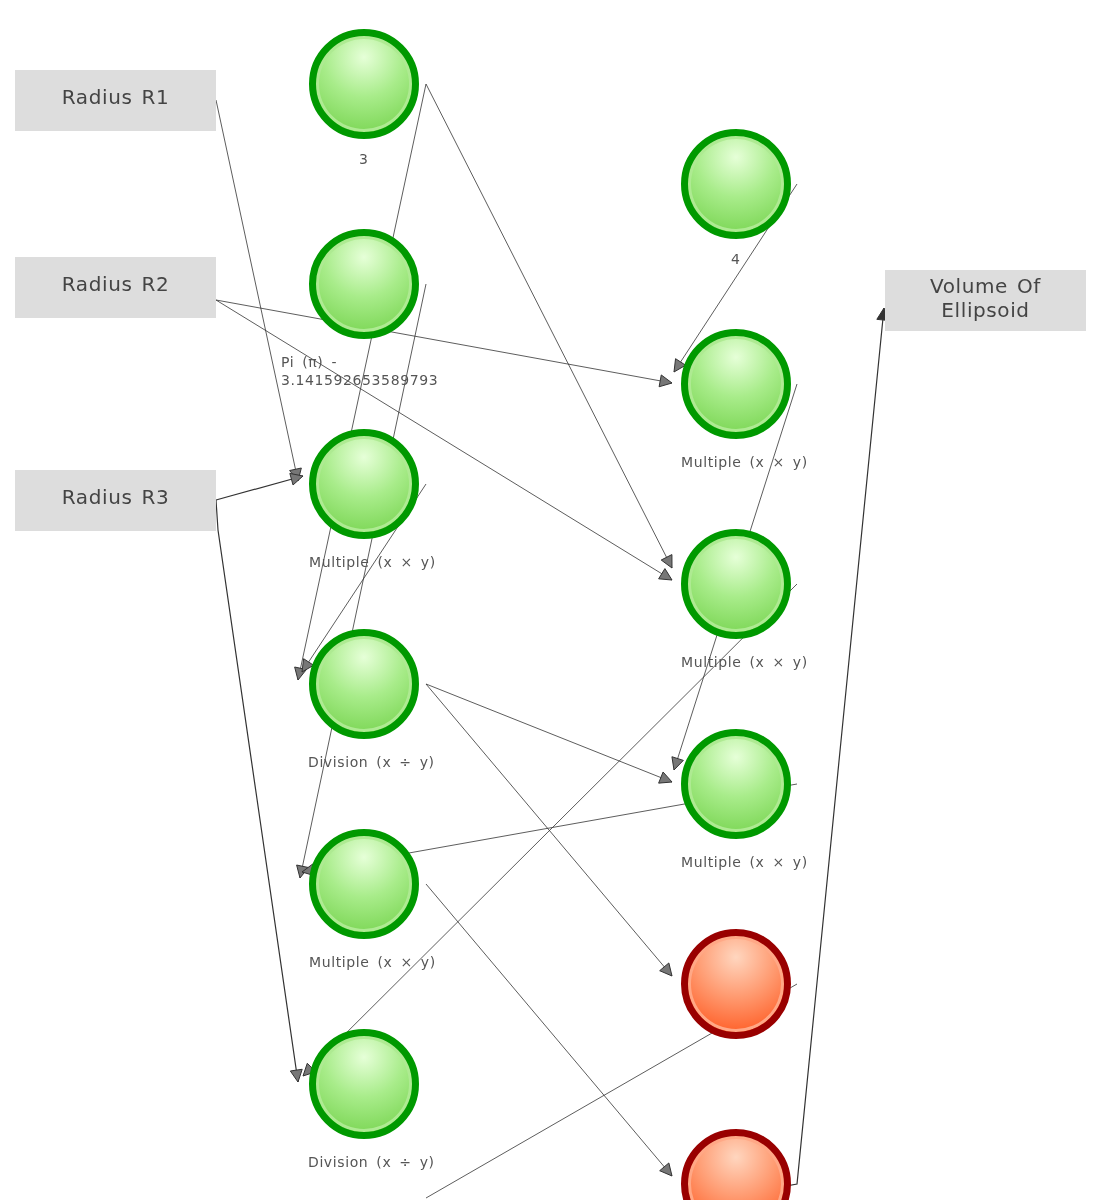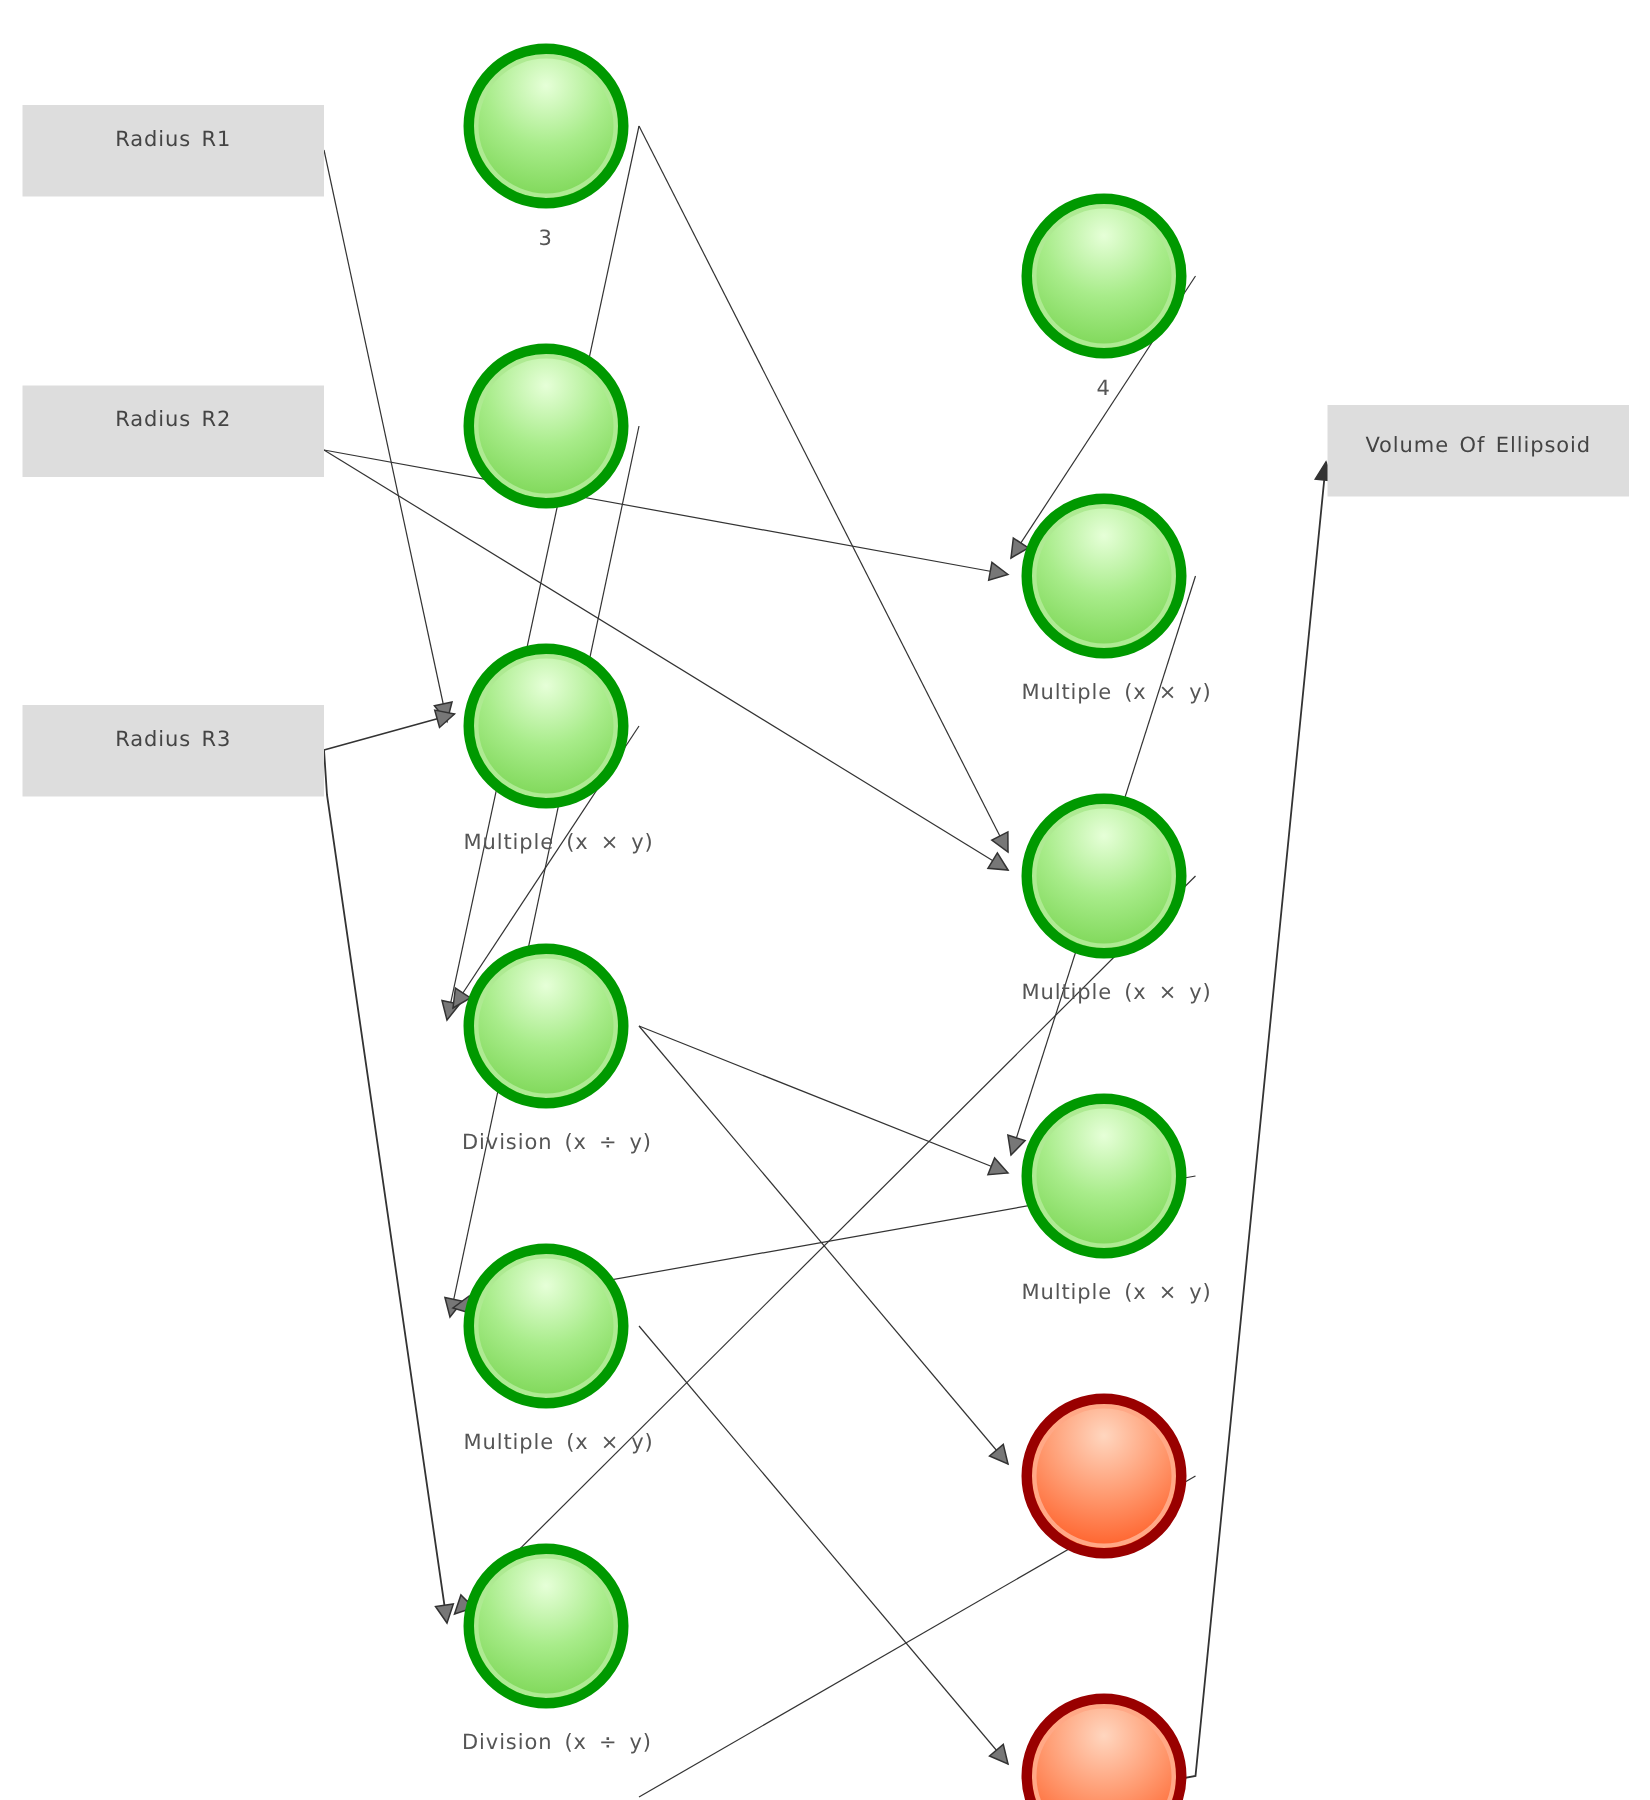--- a/index.html
+++ b/index.html
@@ -1,18 +1,18 @@
 <!DOCTYPE html>
 <html><head>
 <meta charset="utf-8">
 <style>
   html, body { margin:0; padding:0; background:#ffffff; }
   body { width:1100px; height:1200px; position:relative; overflow:hidden; font-family:"DejaVu Sans", sans-serif; }
   #canvas { position:absolute; left:0; top:0; width:1100px; height:1200px; }
-  .box { position:absolute; width:201px; height:61px; background:#dddddd; color:#444444; font-size:14px; letter-spacing:0.6px; word-spacing:2px; text-align:center; box-sizing:border-box; }
+  .box { position:absolute; width:201px; height:61px; background:#dddddd; color:#444444; font-size:20px; letter-spacing:0.6px; word-spacing:2px; text-align:center; box-sizing:border-box; }
   .box .lbl { display:block; }
   .node { position:absolute; width:110px; height:110px; border-radius:50%; box-sizing:border-box; }
   .node.green { border:7px solid #009900; background:radial-gradient(circle at 50% 22%, #e6ffd8 0%, #a8ec8a 45%, #6fd046 100%); box-shadow: inset 0 0 0 3px #aeea92; }
   .node.red { border:7px solid #990000; background:radial-gradient(circle at 50% 22%, #ffd6bf 0%, #ff9a70 45%, #ff4d12 100%); box-shadow: inset 0 0 0 3px #ffa886; }
   .nlabel { position:absolute; color:#555555; font-size:14px; letter-spacing:0.6px; word-spacing:3px; line-height:18px; white-space:pre-line; }
   svg { position:absolute; left:0; top:0; }
 </style>
 </head>
 <body>
 
@@ -94,27 +94,29 @@
   <div class="box" style="left:15px;top:70px;">
     <span class="lbl" style="margin-top:15px;">Radius R1</span>
   </div>
   <div class="box" style="left:15px;top:257px;">
     <span class="lbl" style="margin-top:15px;">Radius R2</span>
   </div>
   <div class="box" style="left:15px;top:470px;">
     <span class="lbl" style="margin-top:15px;text-align:center;">Radius R3</span>
   </div>
   <div class="box" style="left:885px;top:270px;">
-    <span class="lbl" style="margin-top:19px;">Volume Of Ellipsoid</span>
+    <span class="lbl" style="margin-top:4px;">Volume Of Ellipsoid</span>
   </div>
 
   <div class="node green" style="left:309px;top:29px;"></div>
   <div class="nlabel" style="left:359px;top:150px;">3</div>
 
   <div class="node green" style="left:309px;top:229px;"></div>
+  <div class="nlabel" style="left:281px;top:353px;">Pi (π) -
+3.141592653589793</div>
 
   <div class="node green" style="left:309px;top:429px;"></div>
   <div class="nlabel" style="left:309px;top:553px;">Multiple (x × y)</div>
 
   <div class="node green" style="left:309px;top:629px;"></div>
   <div class="nlabel" style="left:308px;top:753px;">Division (x ÷ y)</div>
 
   <div class="node green" style="left:309px;top:829px;"></div>
   <div class="nlabel" style="left:309px;top:953px;">Multiple (x × y)</div>
 

